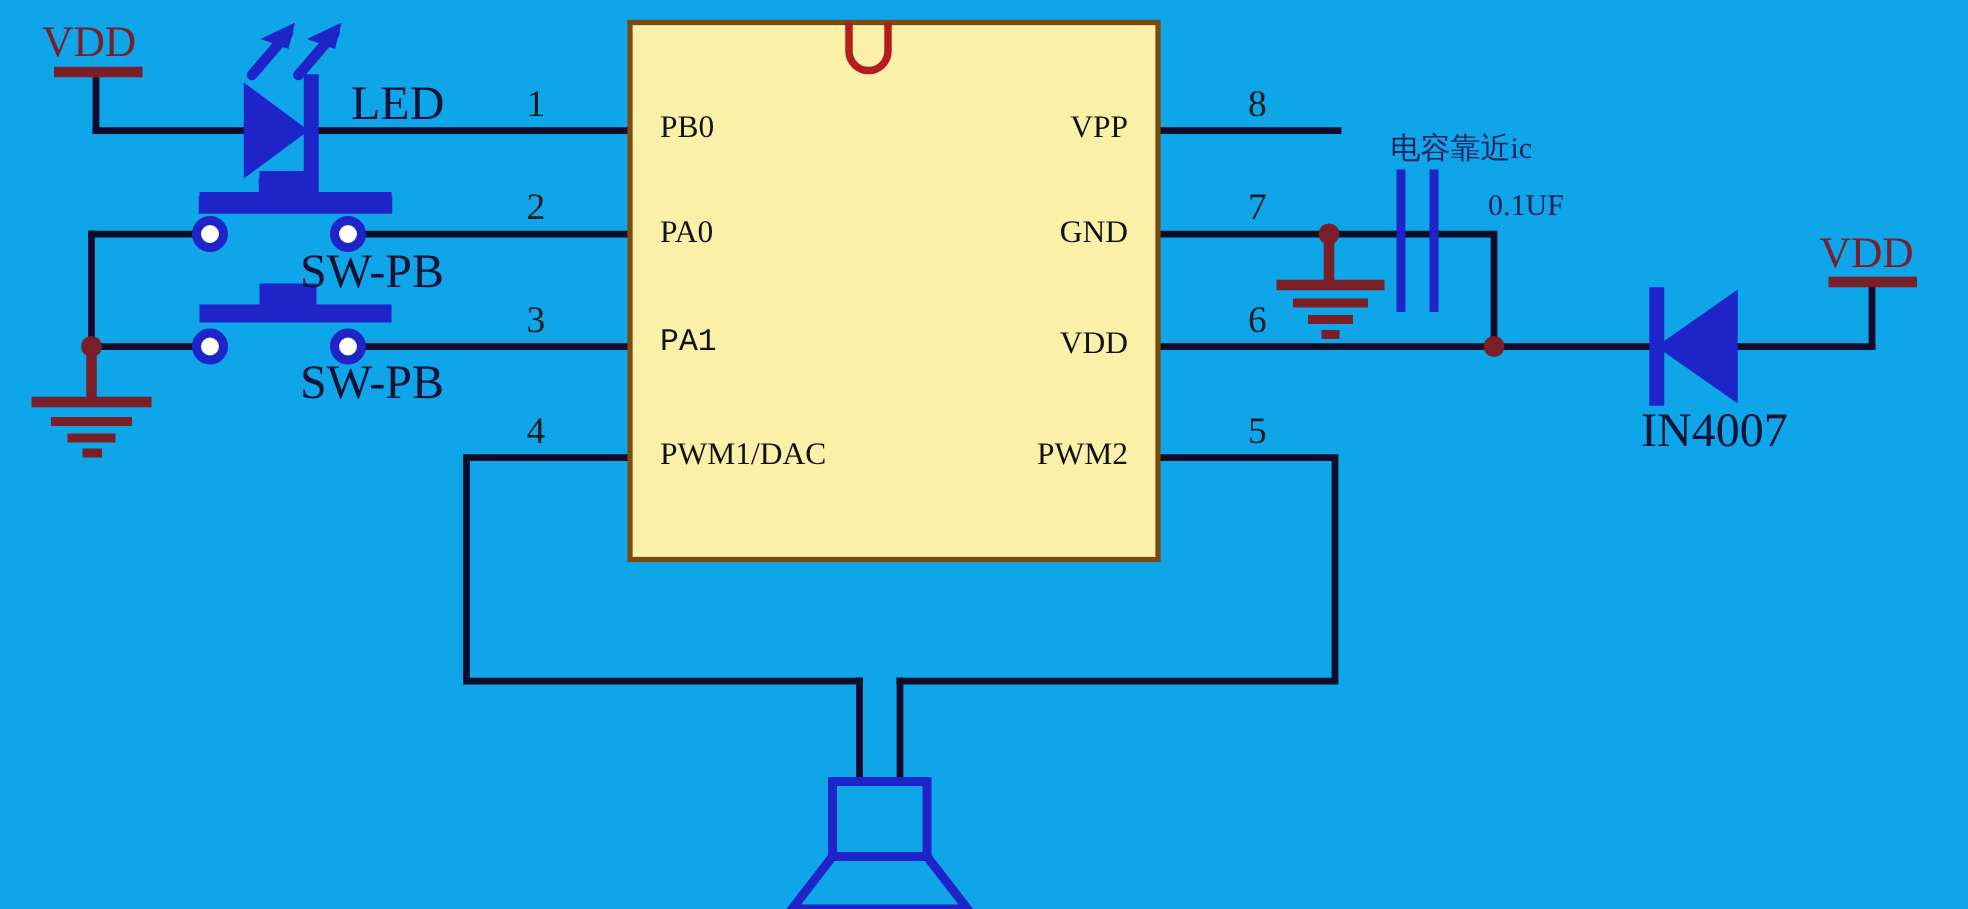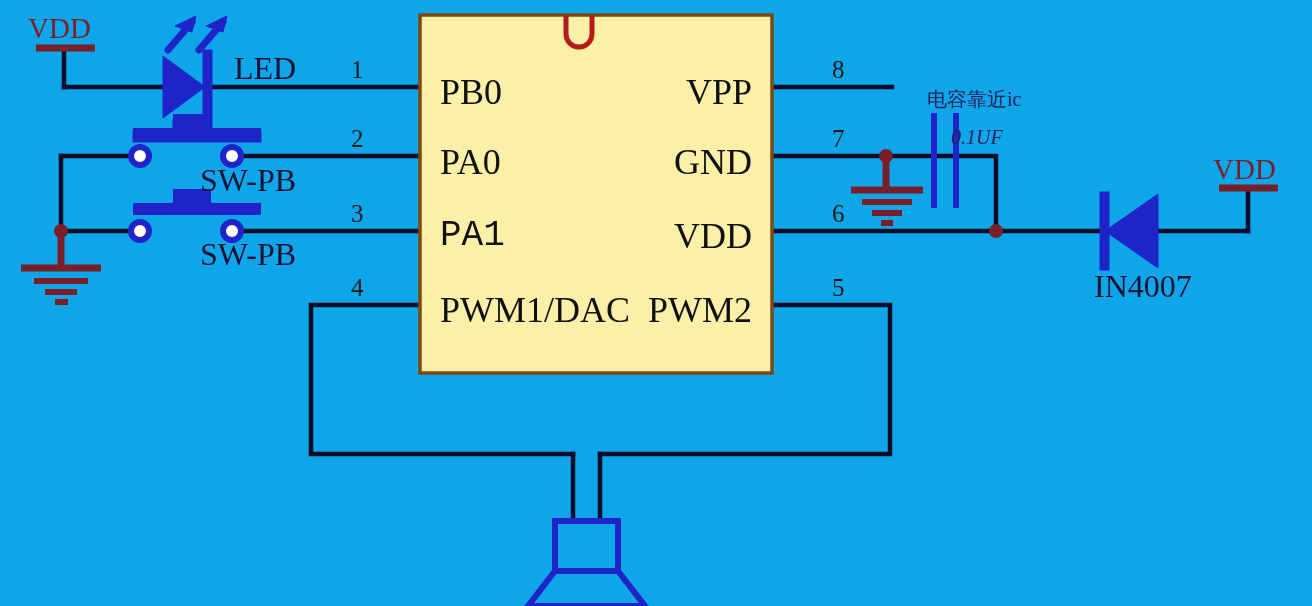--- a/index.html
+++ b/index.html
@@ -1,21 +1,21 @@
 <!DOCTYPE html>
 <html><head>
 <meta charset="utf-8">
 <style>
   html,body{margin:0;padding:0;background:#ffffff;}
   body{width:1312px;height:606px;overflow:hidden;
        font-family:"Liberation Serif","DejaVu Serif",serif;}
   #stage{position:relative;width:1312px;height:606px;background:#0ea5e9;}
   svg#sch{position:absolute;left:0;top:0;width:1312px;height:606px;}
   .lbl{position:absolute;white-space:nowrap;line-height:1;}
-  .pinname{font-size:36px;color:#111111;font-family:"Liberation Serif",serif;}
+  .pinname{font-size:21px;color:#111111;font-family:"Liberation Serif",serif;}
   .pinnum{font-size:25px;color:#1a1a1a;font-family:"Liberation Serif",serif;}
   .desig{font-size:32px;color:#121235;font-family:"Liberation Serif",serif;}
   .railtxt{font-size:29px;color:#7a1f28;font-family:"Liberation Serif",serif;}
   .chiptxt{font-size:25px;color:#2b1a55;font-family:"Liberation Serif","DejaVu Sans",sans-serif;}
   .captxt{font-size:20px;color:#20205a;font-family:"Liberation Serif","DejaVu Sans",sans-serif;}
 </style>
 </head>
 <body>
 
 <div id="stage">
@@ -137,21 +137,21 @@
 
   <div class="lbl railtxt" style="left:28px;top:14px;">VDD</div>
   <div class="lbl railtxt" style="left:1213px;top:155px;">VDD</div>
 
   <div class="lbl desig" style="left:234px;top:52px;">LED</div>
   <div class="lbl desig" style="left:200px;top:164px;">SW-PB</div>
   <div class="lbl desig" style="left:200px;top:238px;">SW-PB</div>
   <div class="lbl desig" style="left:1094px;top:270px;">IN4007</div>
 
   <div class="lbl captxt" style="left:927px;top:89px;">电容靠近ic</div>
-  <div class="lbl captxt" style="left:951px;top:127px;font-style:italic;">0.1UF</div>
+  <div class="lbl captxt" style="left:992px;top:127px;">0.1UF</div>
 
 
   <div class="lbl pinnum" style="left:351px;top:57px;">1</div>
   <div class="lbl pinnum" style="left:351px;top:126px;">2</div>
   <div class="lbl pinnum" style="left:351px;top:201px;">3</div>
   <div class="lbl pinnum" style="left:351px;top:275px;">4</div>
 
   <div class="lbl pinname" style="left:440px;top:74px;">PB0</div>
   <div class="lbl pinname" style="left:440px;top:144px;">PA0</div>
   <div class="lbl pinname" style="left:440px;top:218px;font-family:Liberation Mono, monospace;">PA1</div>

